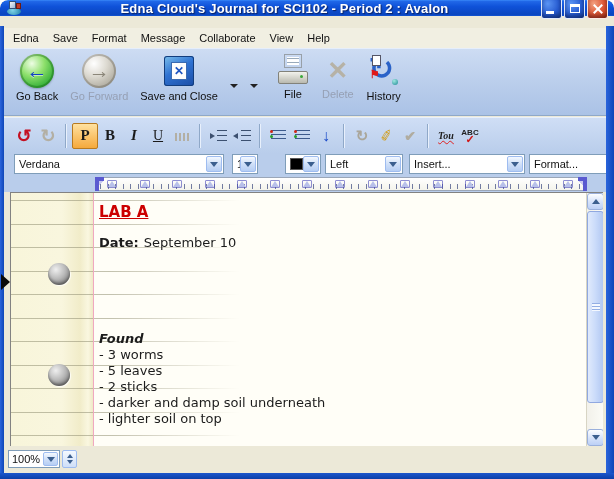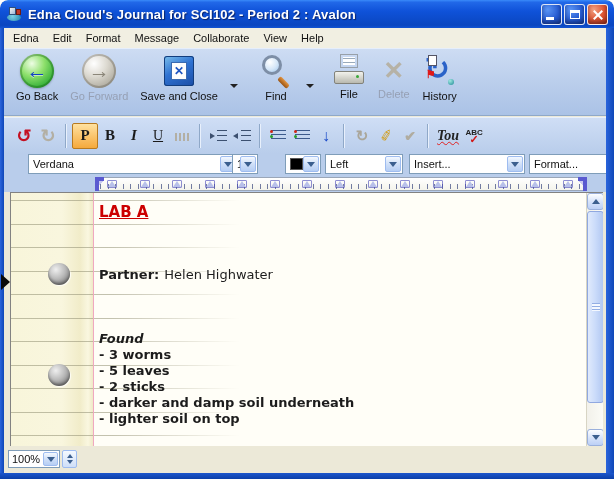--- a/index.html
+++ b/index.html
@@ -15,24 +15,24 @@
   
   .frame-left  { position:absolute; left:0; top:26px; bottom:0; width:4px;
     background:linear-gradient(90deg,#2a64dc,#0f47b8); z-index:40; }
   .frame-right { position:absolute; right:0; top:26px; bottom:0; width:8px;
     background:linear-gradient(90deg,#2a64dc,#0f47b8); z-index:40; }
   .frame-bottom{ position:absolute; left:0; right:0; bottom:0; height:6px;
     background:linear-gradient(180deg,#1c56cc,#0b3fa8); z-index:41; }
 
   
   .titlebar {
-    position:absolute; left:0; top:0; width:614px; height:28px;
+    position:absolute; left:0; top:0; width:614px; height:16px;
     background:linear-gradient(180deg,#3a8bfa 0%,#2168e8 8%,#0f52d9 40%,#0a46c0 90%,#1254d4 100%);
     border-radius:8px 8px 0 0;
-    display:flex; align-items:center; padding:0 6px; z-index:50;
+    display:flex; align-items:center; padding:0 6px; z-index:50;text-align:center;
   }
   .title-icon { width:17px; height:16px; position:relative; margin-right:5px; flex:0 0 auto; }
   .title-icon .b1{ position:absolute; left:1px; bottom:1px; width:14px; height:7px; border-radius:50%;
     background:radial-gradient(circle at 40% 30%,#7fd4e8,#1d7ea8); }
   .title-icon .b2{ position:absolute; left:3px; top:1px; width:7px; height:8px;
     background:linear-gradient(135deg,#f4f4f4,#9db8d8); border:1px solid #30507c; }
   .title-icon .b3{ position:absolute; right:2px; top:3px; width:5px; height:6px; background:#c23a2a; border:1px solid #6e1c10; }
   .title-text {
     color:#ffffff; font-weight:bold; font-size:13px; letter-spacing:.2px;
     text-shadow:1px 1px 1px rgba(10,30,90,.9); white-space:nowrap; overflow:hidden; flex:1;
@@ -146,37 +146,37 @@
   .icon-linespace { width:15px; height:11px; position:relative;
     background:repeating-linear-gradient(180deg,#3c5a8c 0 1px,transparent 1px 4px); }
   .icon-linespace i { position:absolute; left:-1px; width:3px; height:3px; border-radius:50%; }
   .icon-linespace .d1 { top:0; background:#d02818; }
   .icon-linespace .d2 { top:5px; background:#28a028; }
   .icon-movedown { font-size:16px; font-weight:900; color:#1848c8; position:relative; line-height:14px; }
   .icon-refresh { font-size:15px; font-weight:bold; color:#aaa69a; }
   .icon-pen { font-size:15px; color:#d29c16; transform:rotate(-12deg); }
   .icon-accept { font-size:14px; font-weight:bold; color:#b0aca0; }
   .icon-spellinline { font-family:"Liberation Serif",serif; font-style:italic; font-weight:bold;
-    font-size:14px; color:#222; text-decoration:underline wavy #e02020 1px; }
+    font-size:10px; color:#222; text-decoration:underline wavy #e02020 1px; }
   .icon-spellcheck { display:flex; flex-direction:column; align-items:center; line-height:7px; }
   .icon-spellcheck .abc { font-size:8px; font-weight:bold; color:#222; letter-spacing:0; }
   .icon-spellcheck .chk { font-size:11px; font-weight:bold; color:#d01818; }
 
   
   .comborow {
     position:absolute; left:4px; right:8px; top:153px; height:23px;
     background:#b9cdeb; z-index:30;
   }
   .combo { position:absolute; top:1px; height:20px; background:#ffffff; border:1px solid #7f9db9;
     font-size:11px; color:#111; display:flex; align-items:center; padding-left:4px; }
   .combo .cbtn { position:absolute; right:1px; top:1px; bottom:1px; width:16px;
     background:linear-gradient(180deg,#f4f9ff,#d0e0f8 50%,#b6cef4); border:1px solid #9ebcf0; border-radius:2px;
     display:flex; align-items:center; justify-content:center; }
   .arr-down-c { width:0; height:0; border-top:5px solid #3b5f8f; border-left:4px solid transparent; border-right:4px solid transparent; }
-  .combo-font   { left:24px;  width:210px; }
+  .combo-font   { left:10px;  width:210px; }
   .combo-size   { left:228px; width:26px; }
   .combo-color  { left:281px; width:36px; }
   .combo-color .swatch { width:13px; height:12px; background:#000; border:1px solid #555; }
   .combo-align  { left:321px; width:78px; }
   .combo-insert { left:405px; width:116px; }
   .combo-format { left:525px; width:77px; border-right:none; }
 
   
   .rulerrow { position:absolute; left:4px; right:8px; top:176px; height:16px; background:#b9cdeb; z-index:30; }
   .ruler { position:absolute; left:91px; top:1px; width:492px; height:14px;
@@ -206,21 +206,21 @@
     background:radial-gradient(circle at 36% 30%,#efefef,#b9b9b9 45%,#7c7c7c 82%,#676767);
     box-shadow:inset 0 -2px 3px rgba(0,0,0,.35), 1px 1px 1px rgba(255,255,255,.8); }
   .hole1 { top:70px; } .hole2 { top:171px; }
 
   .doc-text { position:absolute; left:88px; top:0; right:30px; bottom:0;
     font-family:"DejaVu Sans", sans-serif; font-size:13px; color:#1c1c1c; }
   .doc-text .para { position:absolute; left:0; white-space:nowrap; }
   .p-title { top:10px; font-size:15px; font-weight:bold; color:#cc0000; text-decoration:underline; }
   .p-date { top:42px; } .p-partner { top:74px; } .p-obs { top:106px; font-weight:bold; }
   .p-found { top:138px; font-weight:bold; font-style:italic; }
-  .p-list { top:154px; line-height:16px;font-weight:bold; }
+  .p-list { top:154px; line-height:16px; }
   .lbl { font-weight:bold; }
   .val { margin-left:5px; }
 
   
   .scrollbar { position:absolute; right:0; top:0; bottom:0; width:17px;
     background:linear-gradient(90deg,#f2f1ea,#fbfbf6); border-left:1px solid #d8d5c4; }
   .sb-btn { position:absolute; left:0; width:17px; height:17px; border:1px solid #9ab0dc; border-radius:3px;
     background:linear-gradient(180deg,#fdfeff,#d5e2fa 55%,#bcd0f6); display:flex; align-items:center; justify-content:center; }
   .sb-up { top:0; } .sb-down { bottom:0; }
   .arr-up-s { width:0; height:0; border-bottom:5px solid #3b5f8f; border-left:4px solid transparent; border-right:4px solid transparent; }
@@ -271,21 +271,21 @@
         </div>
       <div class="winbtn close">
           <i class="glyph-x1"></i>
           <i class="glyph-x2"></i>
         </div>
     </div>
   </div>
 
   <div class="menubar">
     <span class="menu-item">Edna</span>
-    <span class="menu-item">Edit</span>
+    <span class="menu-item">Save</span>
     <span class="menu-item">Format</span>
     <span class="menu-item">Message</span>
     <span class="menu-item">Collaborate</span>
     <span class="menu-item">View</span>
     <span class="menu-item">Help</span>
   </div>
 
   <div class="toolbar">
     <div class="tb-btn">
       <div class="icon-back">←</div>
@@ -295,27 +295,20 @@
       <div class="icon-forward">→</div>
       <div class="tb-label">Go Forward</div>
     </div>
     <div class="tb-btn">
       <div class="icon-save">
         <span class="doc">✕</span>
       </div>
       <div class="tb-label">Save and Close</div>
     </div>
     <div class="tb-drop"><i class="arr-down-sm"></i></div>
-    <div class="tb-btn" style="margin-left:8px">
-      <div class="icon-find">
-          <i class="lens"></i>
-          <i class="handle"></i>
-        </div>
-      <div class="tb-label">Find</div>
-    </div>
     <div class="tb-drop"><i class="arr-down-sm"></i></div>
     <div class="tb-btn" style="margin-left:6px">
       <div class="icon-print">
           <i class="paper"></i>
           <i class="pbody"></i>
           <i class="dot"></i>
         </div>
       <div class="tb-label">File</div>
     </div>
     <div class="tb-btn disabled">
@@ -469,22 +462,22 @@
   <div class="workspace">
     <div class="page">
       <i class="paper-strip"></i>
       <i class="ruled-lines"></i>
       <i class="margin-line"></i>
       <i class="hole hole1"></i>
       <i class="hole hole2"></i>
 
       <div class="doc-text">
         <div class="para p-title">LAB A</div>
-        <div class="para p-partner">
-          <span class="lbl">Partner:</span><span class="val">Helen Highwater</span>
+        <div class="para p-date">
+          <span class="lbl">Date:</span><span class="val">September 10</span>
         </div>
         <div class="para p-found">Found</div>
         <div class="para p-list">
           <div>- 3 worms</div>
           <div>- 5 leaves</div>
           <div>- 2 sticks</div>
           <div>- darker and damp soil underneath</div>
           <div>- lighter soil on top</div>
         </div>
       </div>

